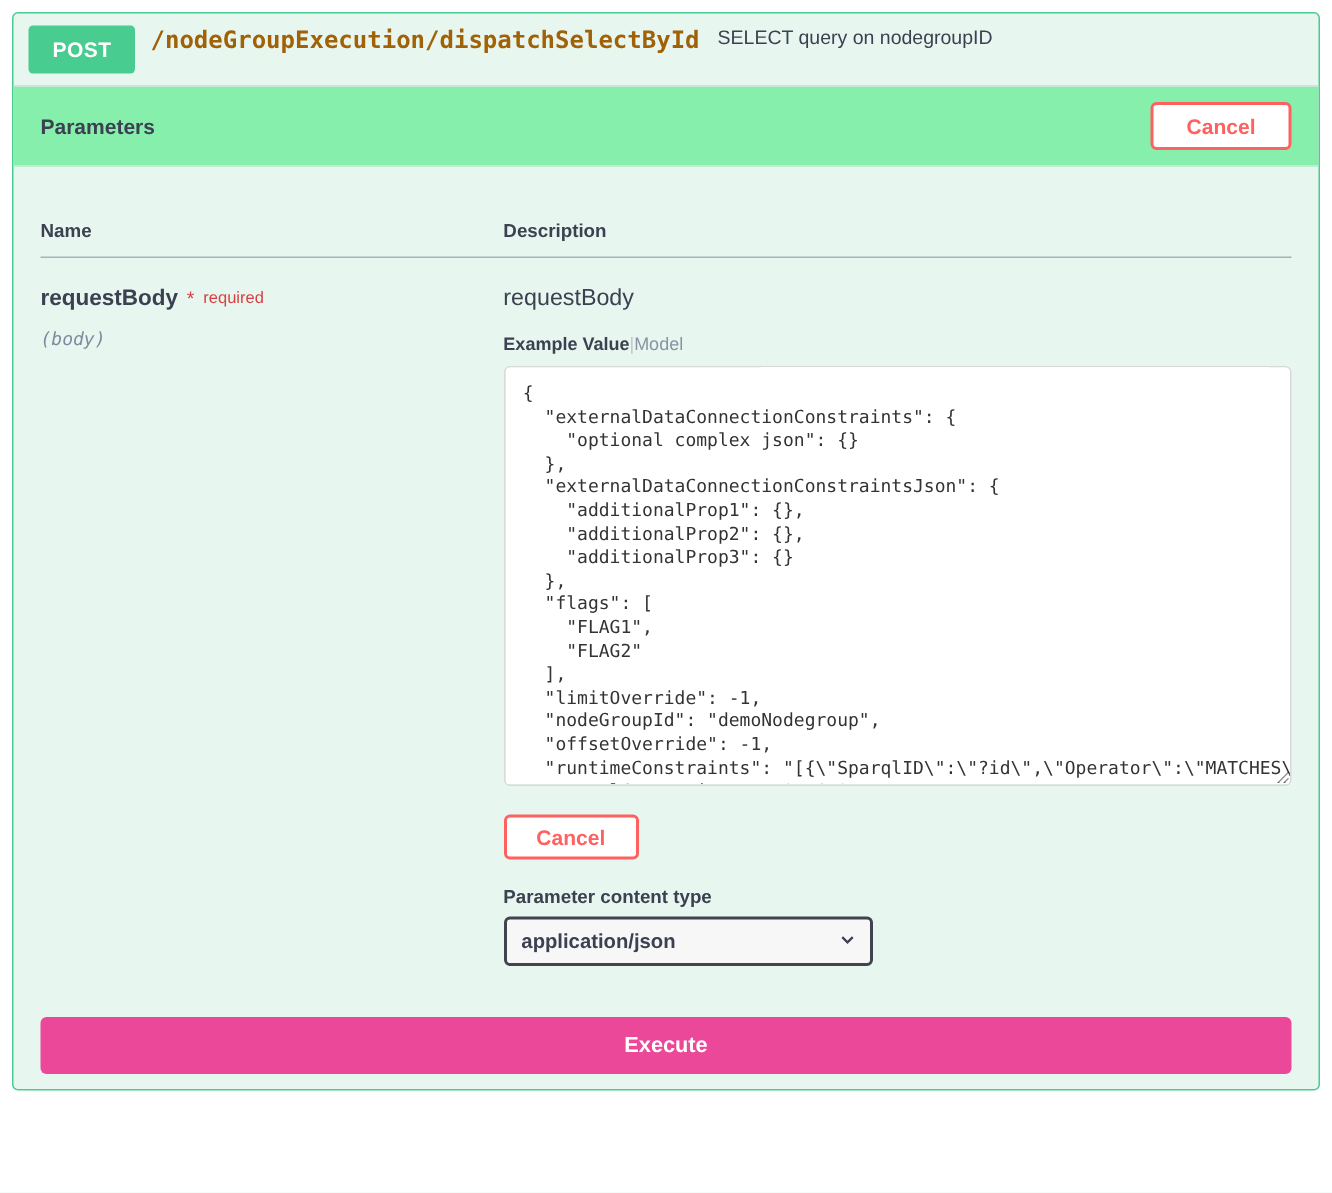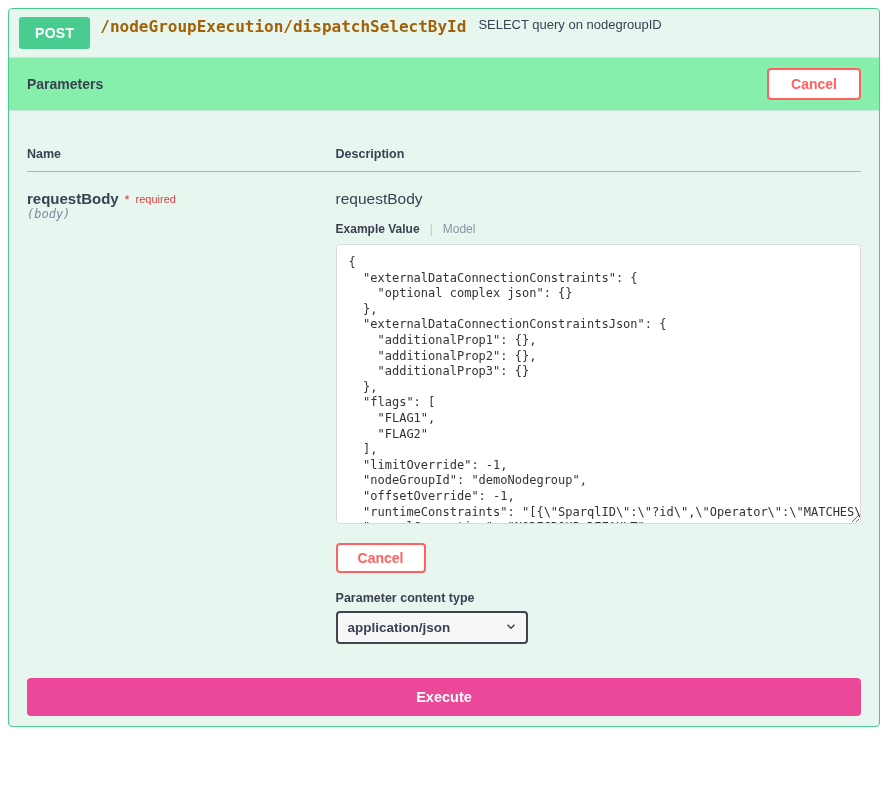--- a/index.html
+++ b/index.html
@@ -119,31 +119,30 @@
     font-size: 11px;
     margin-left: 2px;
     position: relative;
     top: -1px;
   }
   .param-in {
     font-style: italic;
     font-family: "Lucida Console", Monaco, monospace;
     font-size: 12px;
     color: #808a9e;
-    margin-top: 0;
+    margin-top: 12px;
   }
   .desc-title {
     font-size: 15.5px;
     color: #3b4151;
     margin-bottom: 14px;
   }
   .tab-row {
     display: flex;
     align-items: center;
-    gap: 10px;
     font-size: 12px;
     margin-bottom: 8px;
   }
   .tab-active {
     font-weight: 700;
     color: #3b4151;
     cursor: pointer;
   }
   .tab-divider {
     color: #bfc6cf;
@@ -175,21 +174,21 @@
     margin-bottom: 20px;
   }
   .content-type-label {
     font-size: 12.5px;
     font-weight: 700;
     color: #3b4151;
     margin-bottom: 6px;
   }
   .select-wrap {
     position: relative;
-    width: 192px;
+    width: 246px;
   }
   .content-select {
     width: 100%;
     border: 2px solid #41444e;
     border-radius: 4px;
     background: #f7f7f7;
     padding: 7px 30px 7px 10px;
     font-size: 13.5px;
     font-weight: 700;
     color: #3b4151;

